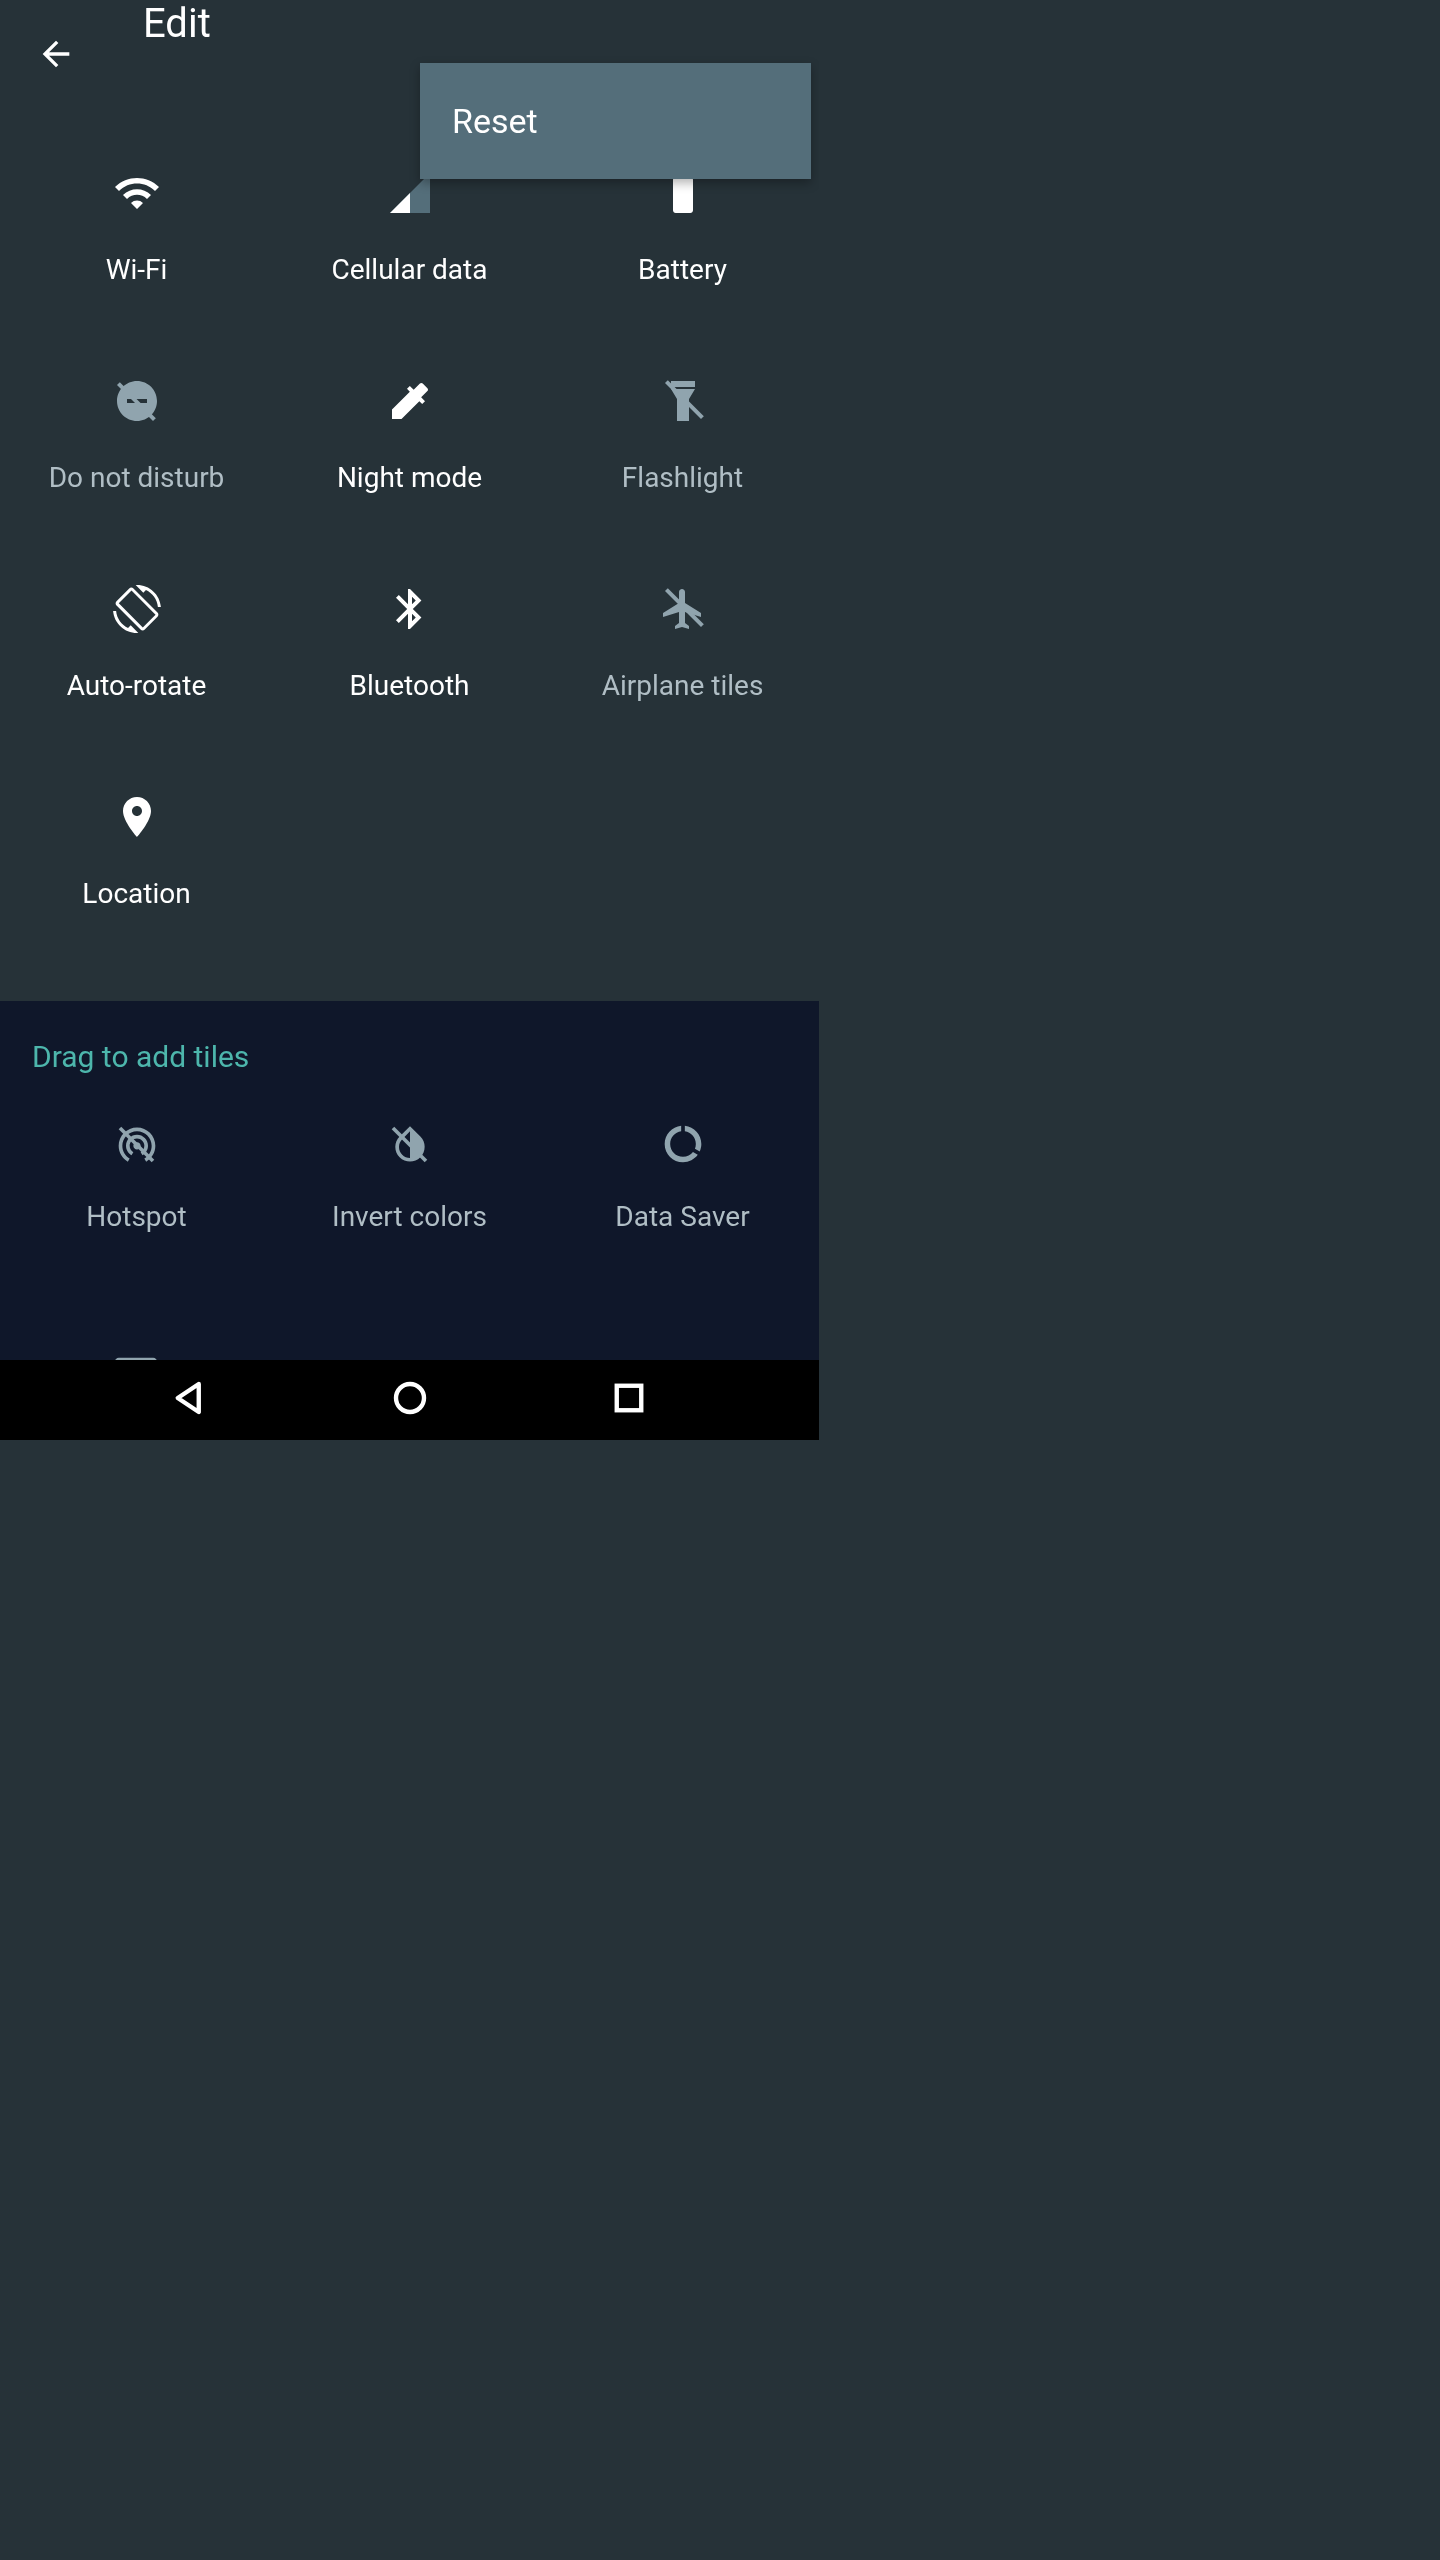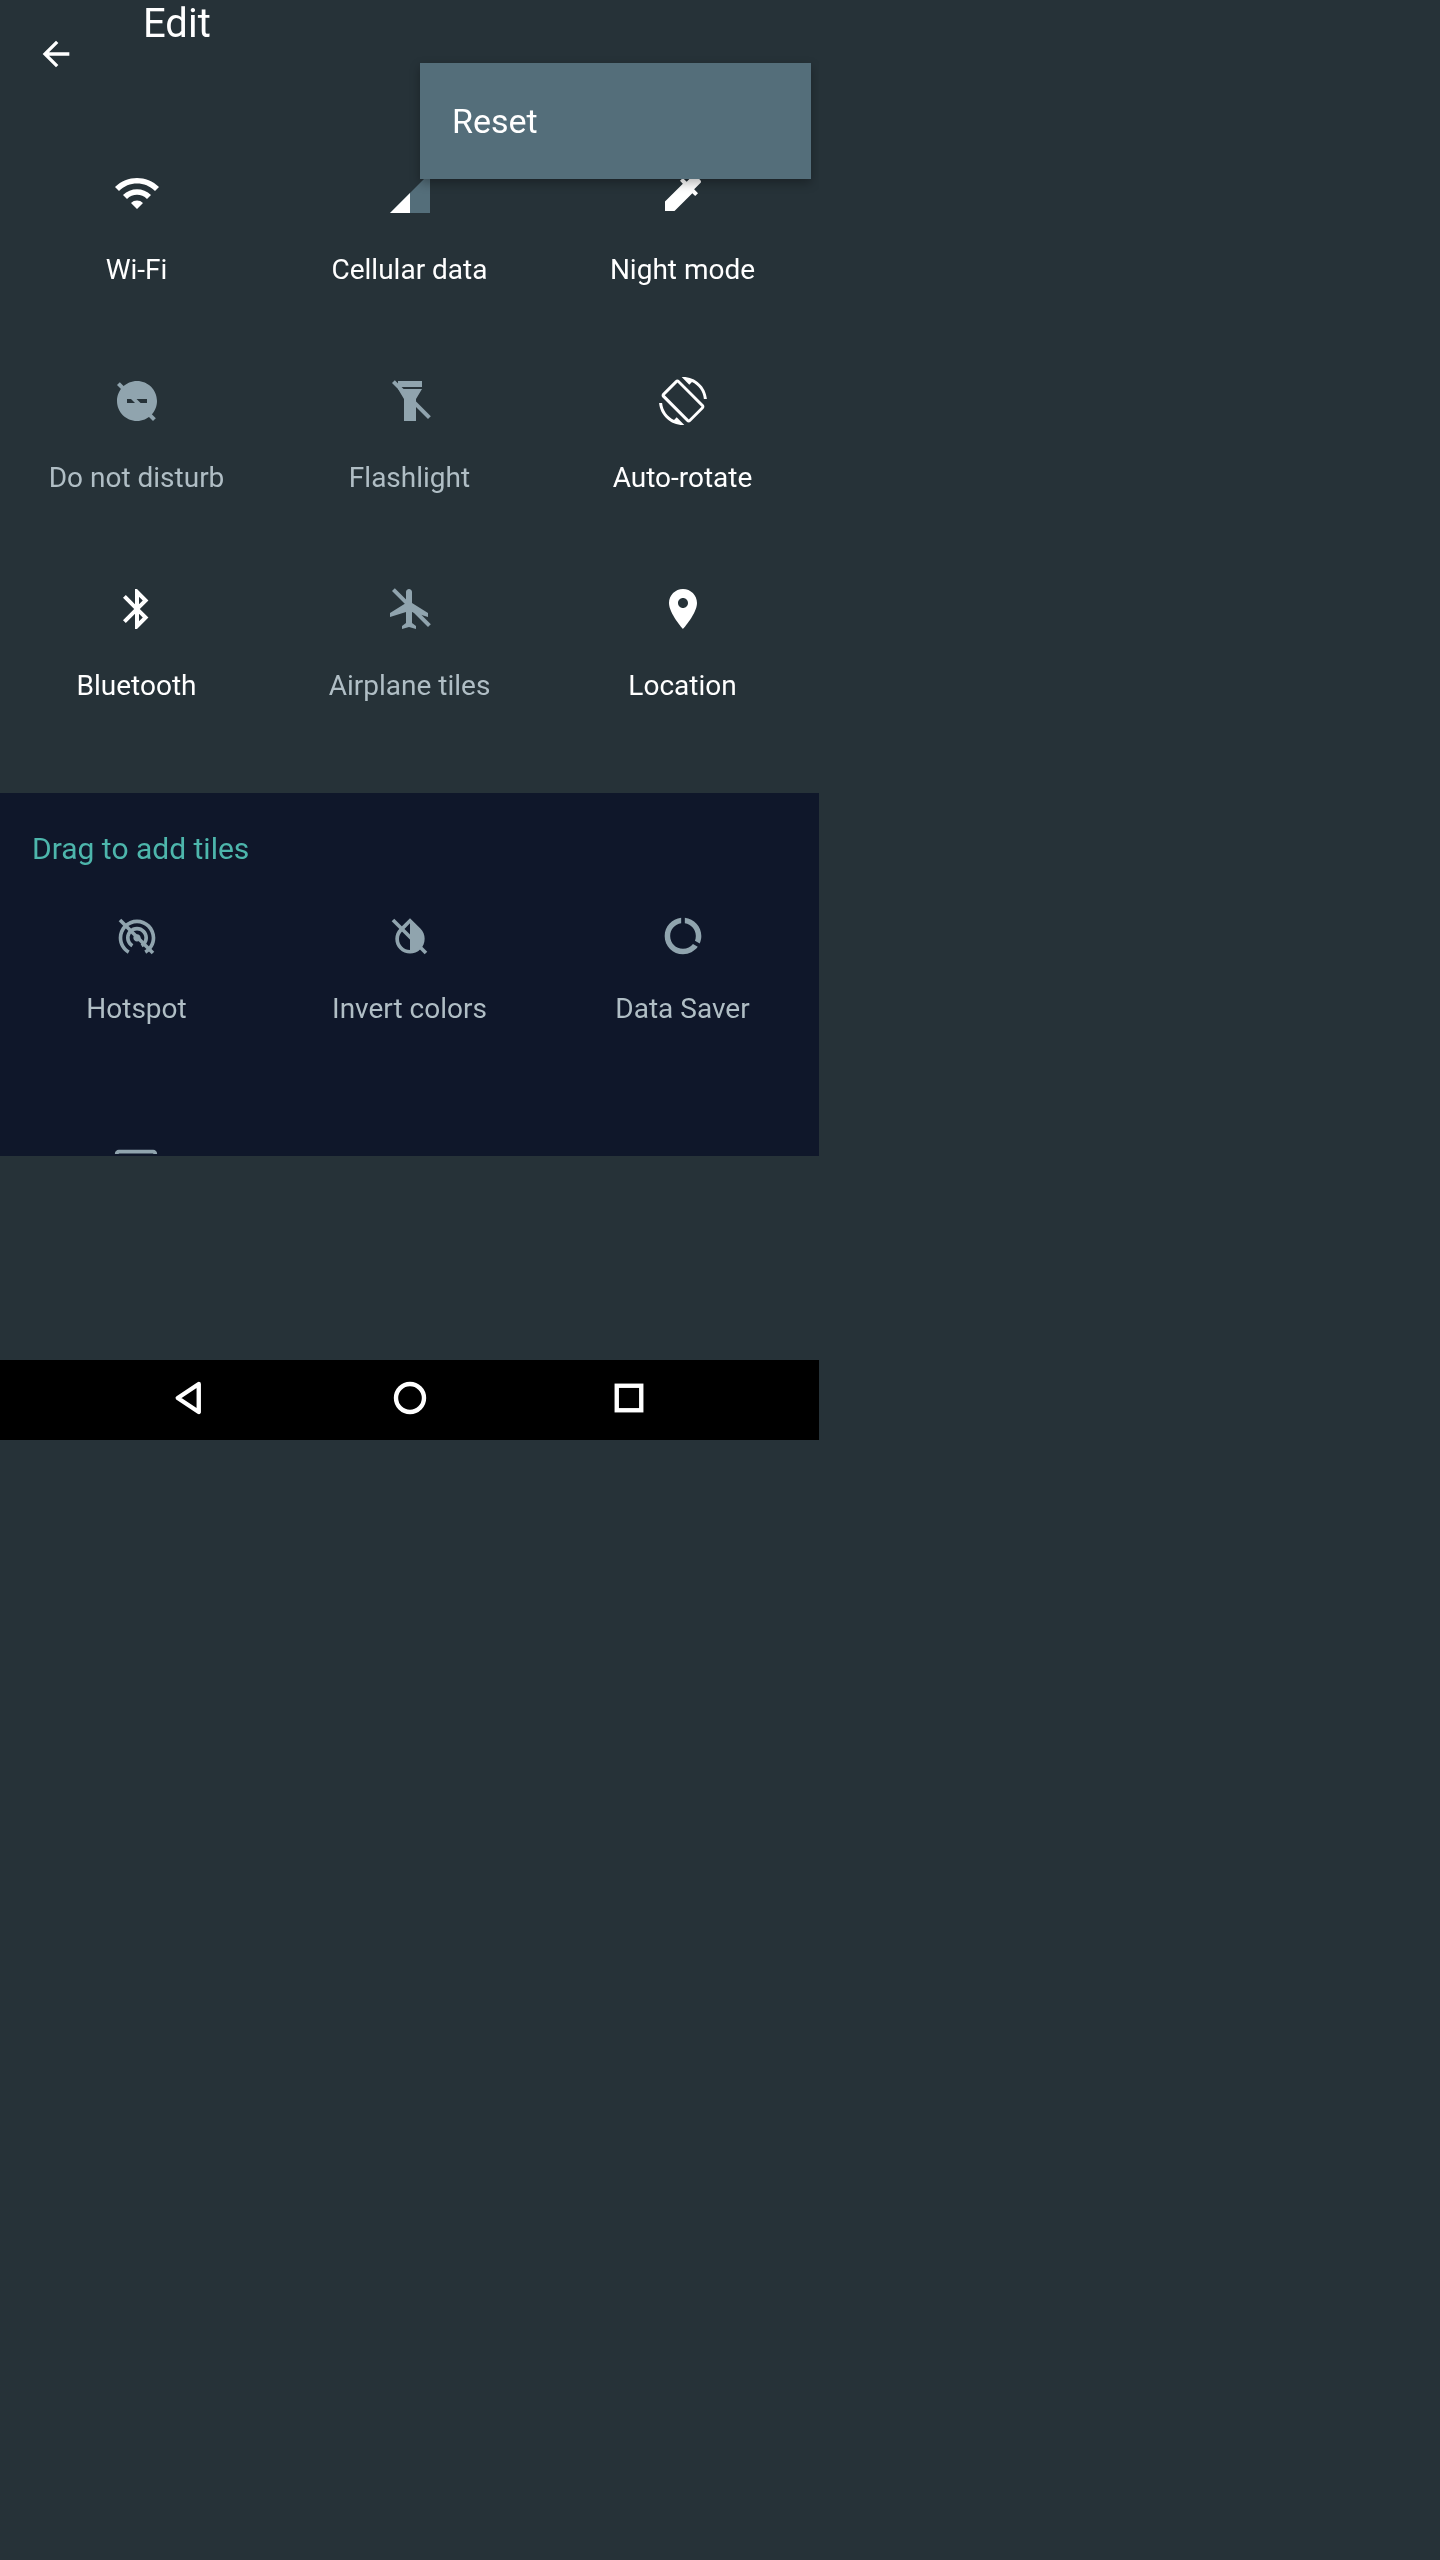--- a/index.html
+++ b/index.html
@@ -165,38 +165,46 @@
     <div class="tile">
       <span class="icon">
         <svg viewBox="0 0 24 24">
             <path fill="#546e7a" d="M2 22h20V2L2 22z"></path>
             <path d="M2 22h10V12L2 22z"></path>
           </svg>
       </span>
       <span class="label">Cellular data</span>
     </div>
 
-
-    <div class="tile">
-      <span class="icon">
-        <svg viewBox="0 0 24 24">
-            <path d="M20.71 5.63l-2.34-2.34c-.39-.39-1.02-.39-1.41 0l-3.12 3.12-1.93-1.91-1.41 1.41 1.42 1.42L3 16.25V21h4.75l8.92-8.92 1.42 1.42 1.41-1.41-1.92-1.92 3.12-3.12c.4-.4.4-1.03.01-1.42z"></path>
-          </svg>
-      </span>
-      <span class="label">Night mode</span>
+    <div class="tile">
+      <span class="icon">
+        <svg viewBox="0 0 24 24">
+            <path d="M15.67 4H14V2h-4v2H8.33C7.6 4 7 4.6 7 5.33v15.33C7 21.4 7.6 22 8.33 22h7.33c.74 0 1.34-.6 1.34-1.33V5.33C17 4.6 16.4 4 15.67 4z"></path>
+          </svg>
+      </span>
+      <span class="label">Battery</span>
     </div>
 
     <div class="tile dim">
       <span class="icon dim">
         <svg viewBox="0 0 24 24">
             <path d="M12 2C6.48 2 2 6.48 2 12s4.48 10 10 10 10-4.48 10-10S17.52 2 12 2zM7 13v-2h10v2H7z"></path>
             <path d="M2 4l1.4-1.4 18 18L20 22z"></path>
           </svg>
       </span>
       <span class="label">Do not disturb</span>
+    </div>
+
+    <div class="tile">
+      <span class="icon">
+        <svg viewBox="0 0 24 24">
+            <path d="M20.71 5.63l-2.34-2.34c-.39-.39-1.02-.39-1.41 0l-3.12 3.12-1.93-1.91-1.41 1.41 1.42 1.42L3 16.25V21h4.75l8.92-8.92 1.42 1.42 1.41-1.41-1.92-1.92 3.12-3.12c.4-.4.4-1.03.01-1.42z"></path>
+          </svg>
+      </span>
+      <span class="label">Night mode</span>
     </div>
 
     <div class="tile dim">
       <span class="icon dim">
         <svg viewBox="0 0 24 24">
             <path d="M6 2h12v3H6V2zm0 4h12l-3 5v11h-6V11L6 6z"></path>
             <path d="M3 3l1.4-1.4 18 18L21 21z"></path>
           </svg>
       </span>
       <span class="label">Flashlight</span>

